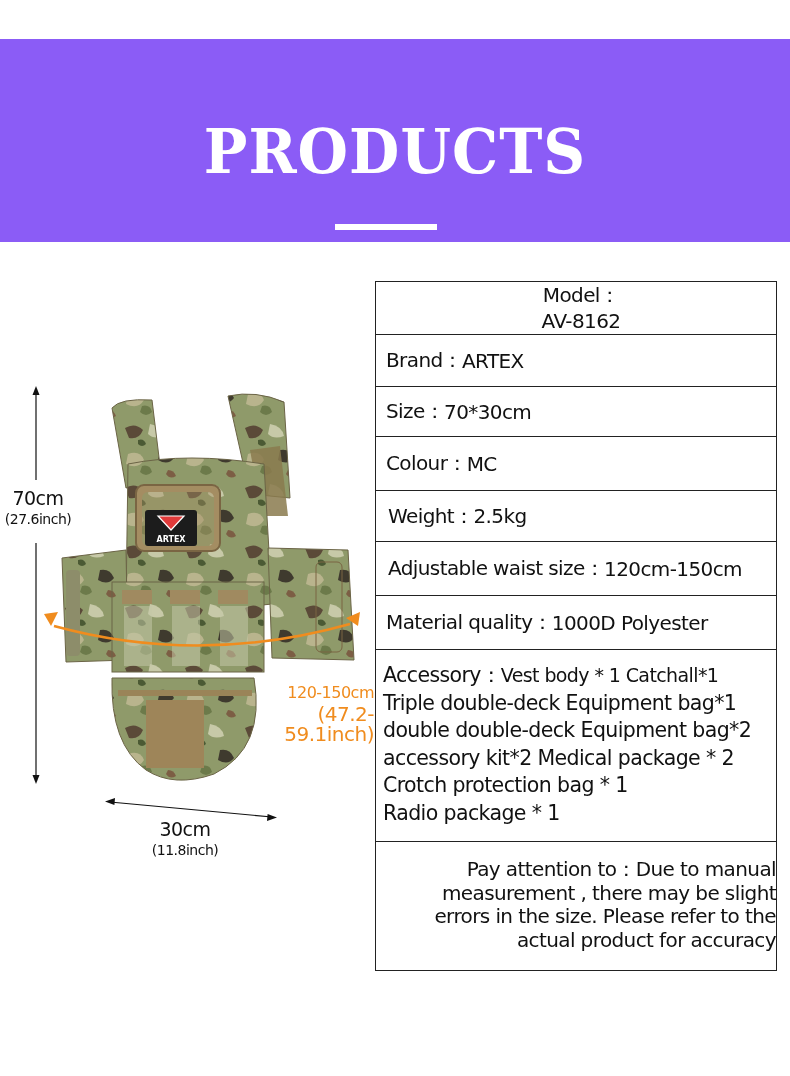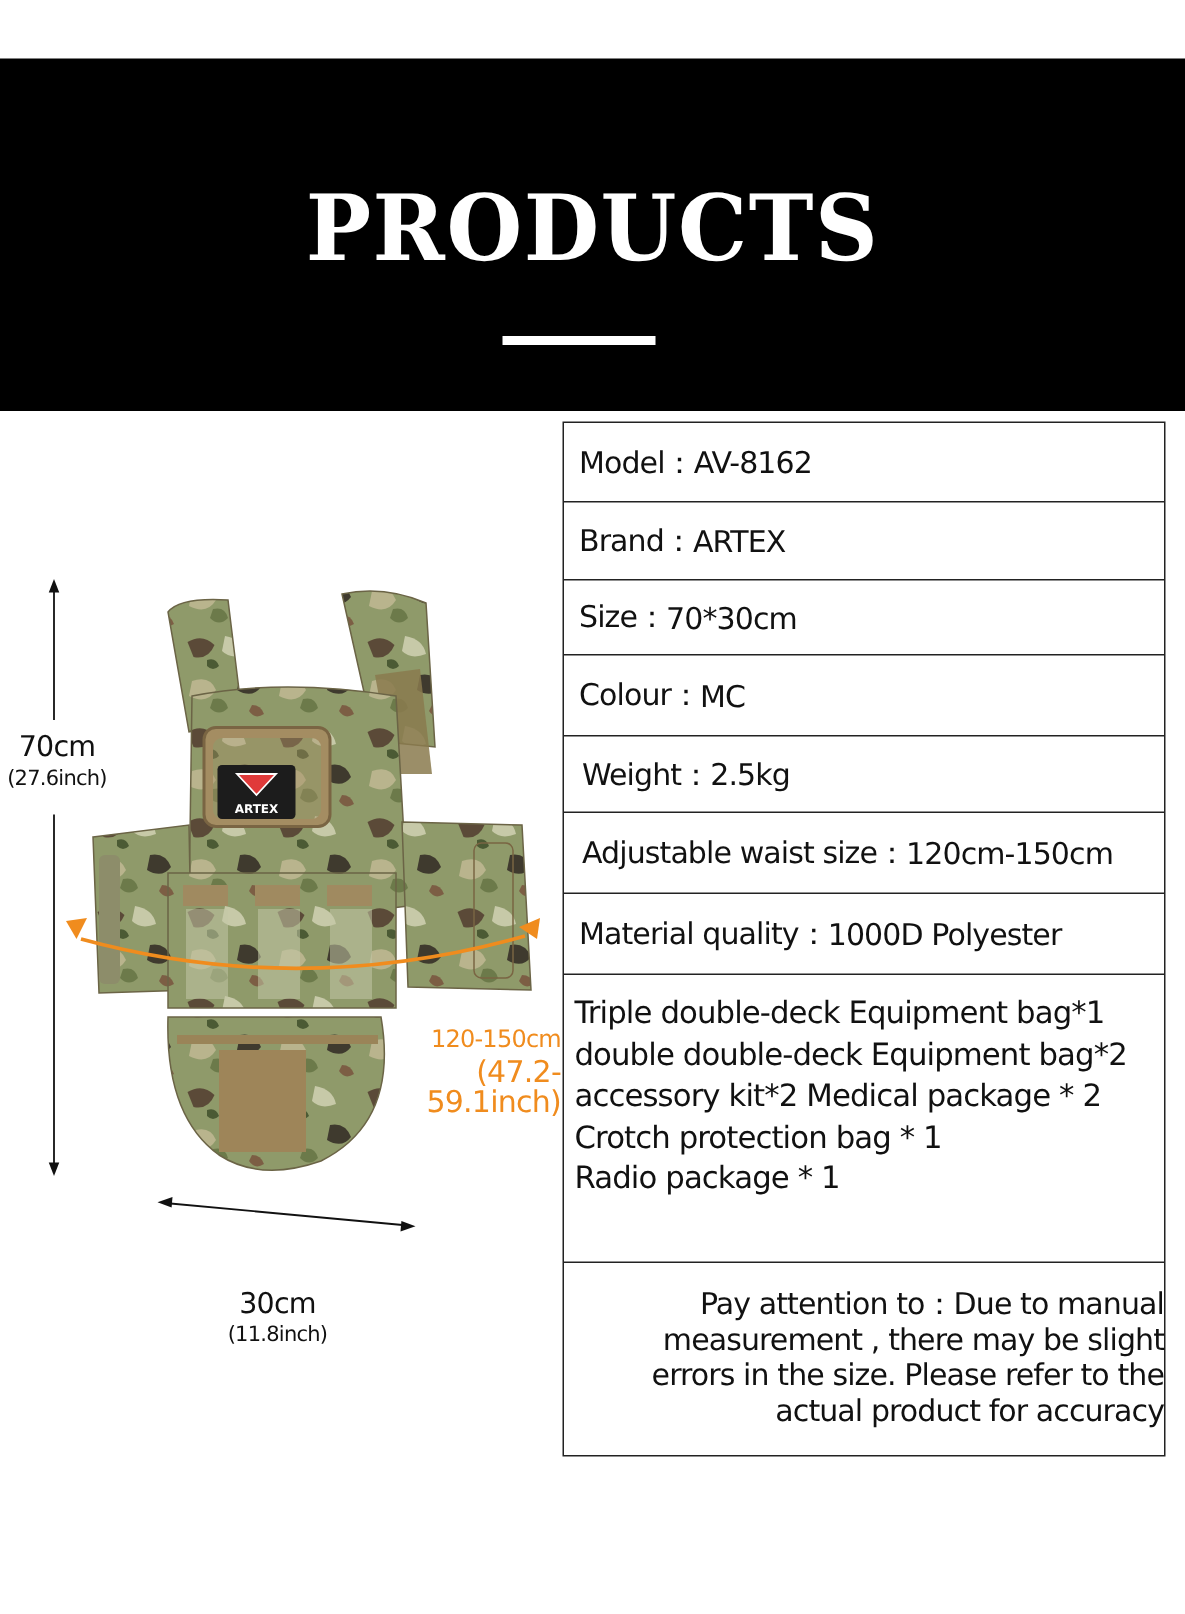--- a/index.html
+++ b/index.html
@@ -1,30 +1,30 @@
 <!DOCTYPE html>
 <html><head>
 <meta charset="utf-8">
 <style>
   html, body { margin: 0; padding: 0; background: #ffffff; }
   body { width: 790px; height: 1076px; position: relative; overflow: hidden;
          font-family: "DejaVu Sans", "Liberation Sans", sans-serif; color: #111; }
 
-  .banner { position: absolute; left: 0; top: 39px; width: 790px; height: 235px; background: #000000; }
+  .banner { position: absolute; left: 0; top: 39px; width: 790px; height: 203px; background: #8b5cf6; }
   .banner-title { position: absolute; left: 0; width: 790px; top: 84px; text-align: center;
                   font-family: "DejaVu Serif", "Liberation Serif", serif; font-weight: bold;
                   font-size: 58px; letter-spacing: 1px; color: #fff; line-height: 1; transform: scaleY(1.05); }
   .banner-underline { position: absolute; left: 335px; top: 185px; width: 102px; height: 6px; background: #fff; }
 
   .spec-table { position: absolute; left: 375px; top: 281px; width: 402px;
                 border: 1.5px solid #222; box-sizing: border-box; }
   .spec-row { border-top: 1.5px solid #222; box-sizing: border-box; padding-left: 10px;
               font-family: "DejaVu Sans", sans-serif; font-size: 20px; color: #111;
               display: flex; align-items: center; letter-spacing: -0.6px; }
-  .spec-row:first-child { border-top: none; }
+  .spec-row:first-child { border-top: none; flex-direction: column; }
   .spec-row .lbl { white-space: pre; }
   .spec-row .val { white-space: pre; }
   .r-model   { height: 52px; }
   .r-brand   { height: 52px; }
   .r-size    { height: 50px; }
   .r-colour  { height: 54px; }
   .r-weight  { height: 51px; padding-left: 12px; }
   .r-waist   { height: 54px; padding-left: 12px; }
   .r-material{ height: 54px; }
   .r-adjust  { height: 77px; align-items: flex-start; padding-top: 12px; }
@@ -35,21 +35,21 @@
   .r-access .line { line-height: 27.5px; white-space: nowrap; }
   .r-access .line .small { font-size: 19px; }
   .r-note    { height: 129px; align-items: flex-end; padding-top: 16px; padding-left: 14px;
                flex-direction: column; }
   .r-note .line { line-height: 23.5px; white-space: nowrap; }
 
   .dim { position: absolute; text-align: center; color: #111; font-family: "DejaVu Sans", sans-serif; letter-spacing: -0.5px; }
   .dim .main { font-size: 19px; line-height: 22px; }
   .dim .sub { font-size: 14px; line-height: 20px; }
   .dim-h { left: 0; top: 487px; width: 76px; }
-  .dim-w { left: 120px; top: 818px; width: 130px; margin-top: 40px; }
+  .dim-w { left: 120px; top: 818px; width: 130px; }
   .dim-waist { left: 254px; top: 682px; width: 120px; color: #f08c1e; text-align: right; }
   .dim-waist .main { font-size: 16px; }
   .dim-waist .sub { font-size: 20px; }
 
   .overlay { position: absolute; left: 0; top: 0; width: 790px; height: 1076px; pointer-events: none; }
   .vest { position: absolute; left: 0; top: 0; width: 790px; height: 1076px; }
 </style>
 </head>
 <body>
 
@@ -161,20 +161,21 @@
   </div>
   <div class="spec-row r-waist">
     <span class="lbl">Adjustable waist size：</span>
     <span class="val">120cm-150cm</span>
   </div>
   <div class="spec-row r-material">
     <span class="lbl">Material quality：</span>
     <span class="val">1000D Polyester</span>
   </div>
   <div class="spec-row r-access">
+    <div class="line"><span>Accessory：</span><span class="small">Vest body * 1 Catchall*1</span></div>
     <div class="line">Triple double-deck Equipment bag*1</div>
     <div class="line">double double-deck Equipment bag*2</div>
     <div class="line">accessory kit*2 Medical package * 2</div>
     <div class="line">Crotch protection bag * 1</div>
     <div class="line">Radio package * 1</div>
   </div>
   <div class="spec-row r-note">
     <div class="line"><span>Pay attention to：</span><span>Due to manual</span></div>
     <div class="line">measurement , there may be slight</div>
     <div class="line">errors in the size. Please refer to the</div>

